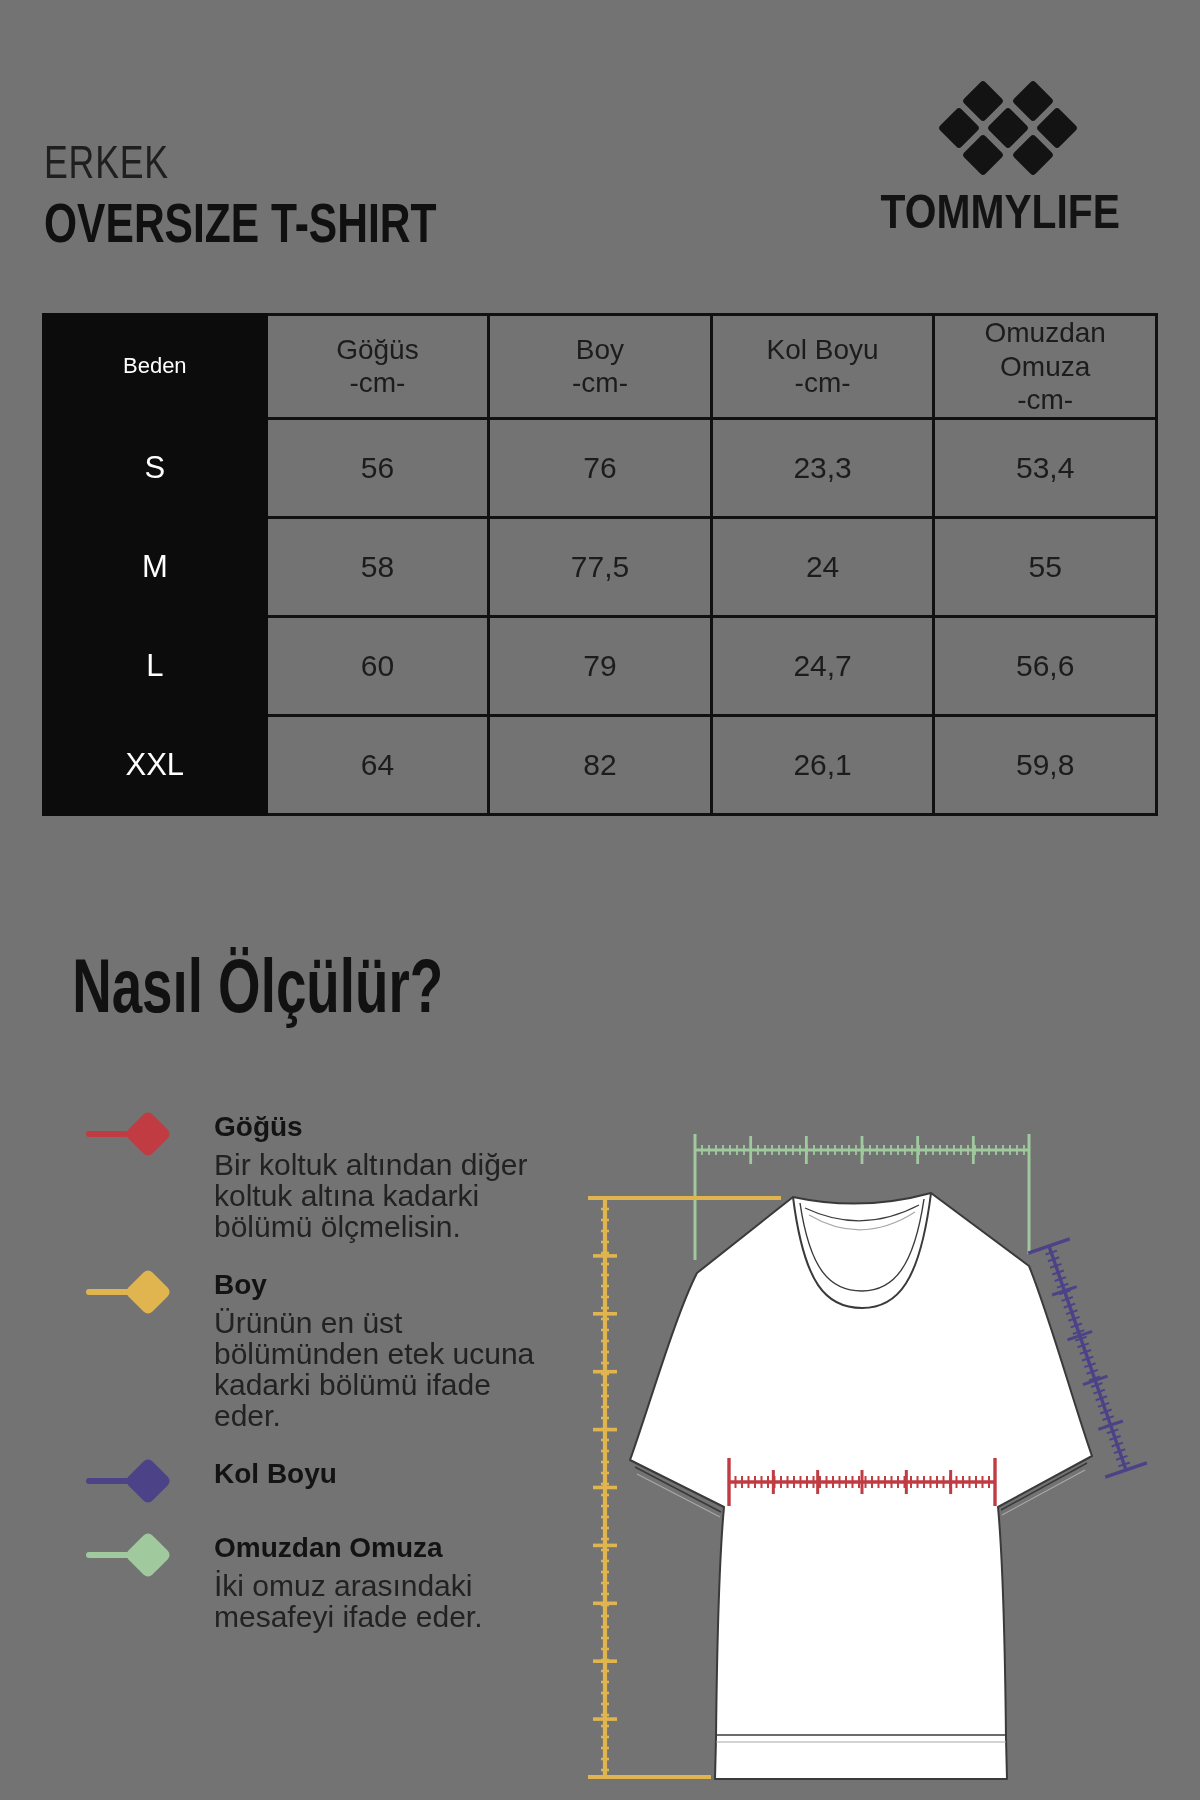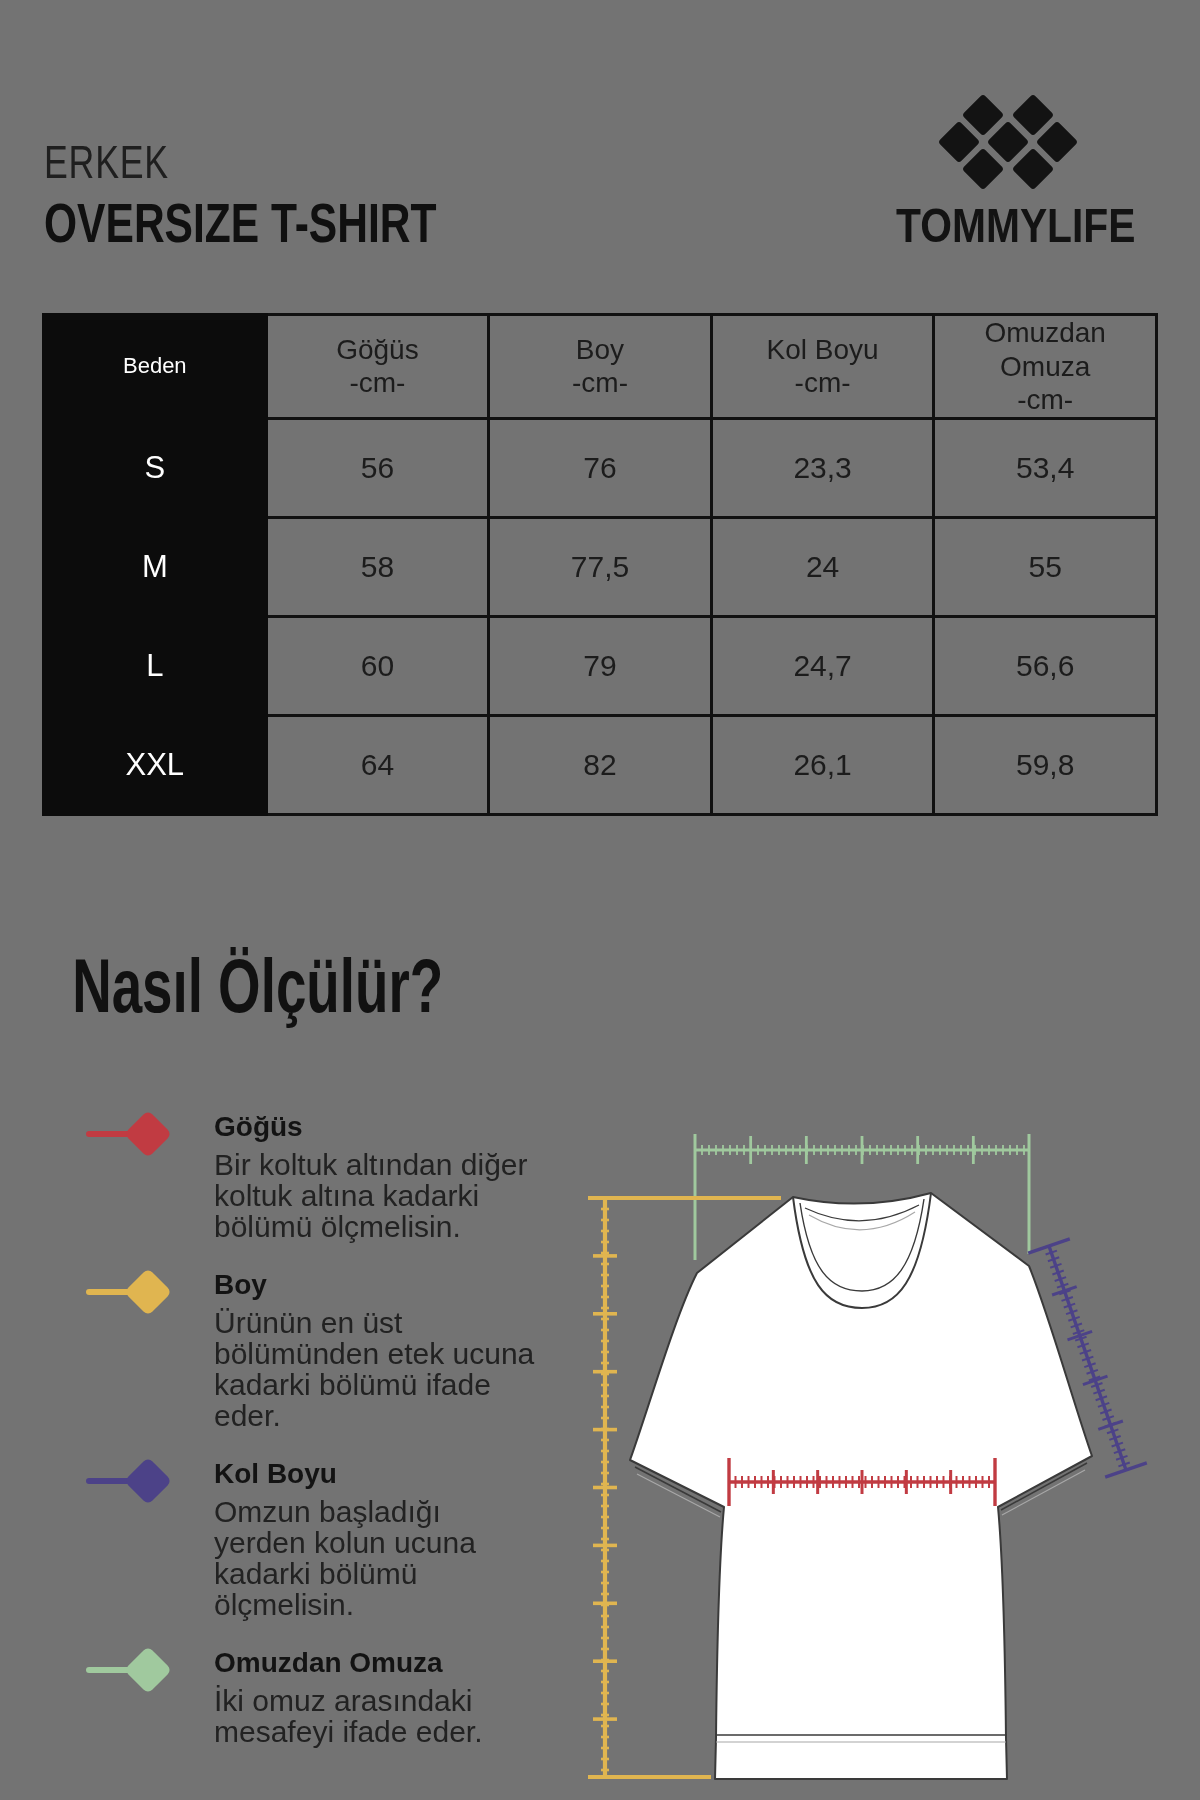--- a/index.html
+++ b/index.html
@@ -10,21 +10,21 @@
   
   .brand-left{position:absolute;left:44px;top:138px;}
   .brand-category{
     font-size:47px;font-weight:400;letter-spacing:1px;color:#1f1f1f;
     transform:scaleX(0.76);transform-origin:left top;line-height:1.0;
   }
   .brand-product{
     font-size:56px;font-weight:700;letter-spacing:0px;color:#101010;
     transform:scaleX(0.76);transform-origin:left top;line-height:1.0;margin-top:10px;
   }
-  .logo{position:absolute;left:858px;top:90px;width:300px;text-align:right;}
+  .logo{position:absolute;left:858px;top:76px;width:300px;text-align:left;}
   .logo-diamonds{display:block;margin:0 auto;}
   .logo-text{
     font-size:48px;font-weight:700;color:#131313;line-height:1.0;margin-top:8px;
     transform:scaleX(0.85);transform-origin:center top;white-space:nowrap;
   }
   
   .size-table-wrap{position:absolute;left:42px;top:313px;width:1116px;}
   table.size-table{width:100%;border-collapse:collapse;table-layout:fixed;}
   .size-table td,.size-table th{
     border:3px solid #111111;text-align:center;vertical-align:middle;padding:0 6px;
@@ -164,21 +164,20 @@
         <div class="legend-desc">Ürünün en üst bölümünden etek ucuna kadarki bölümü ifade eder.</div>
       </div>
     </div>
     <div class="legend-item">
       <div class="legend-marker">
         <div class="marker-line" style="background-color: rgb(76, 66, 136);"></div>
         <div class="marker-diamond" style="background-color: rgb(76, 66, 136);"></div>
       </div>
       <div class="legend-text">
         <div class="legend-name">Kol Boyu</div>
-        <div class="legend-desc">Omzun başladığı yerden kolun ucuna kadarki bölümü ölçmelisin.</div>
       </div>
     </div>
     <div class="legend-item">
       <div class="legend-marker">
         <div class="marker-line" style="background-color: rgb(160, 201, 158);"></div>
         <div class="marker-diamond" style="background-color: rgb(160, 201, 158);"></div>
       </div>
       <div class="legend-text">
         <div class="legend-name">Omuzdan Omuza</div>
         <div class="legend-desc">İki omuz arasındaki mesafeyi ifade eder.</div>

